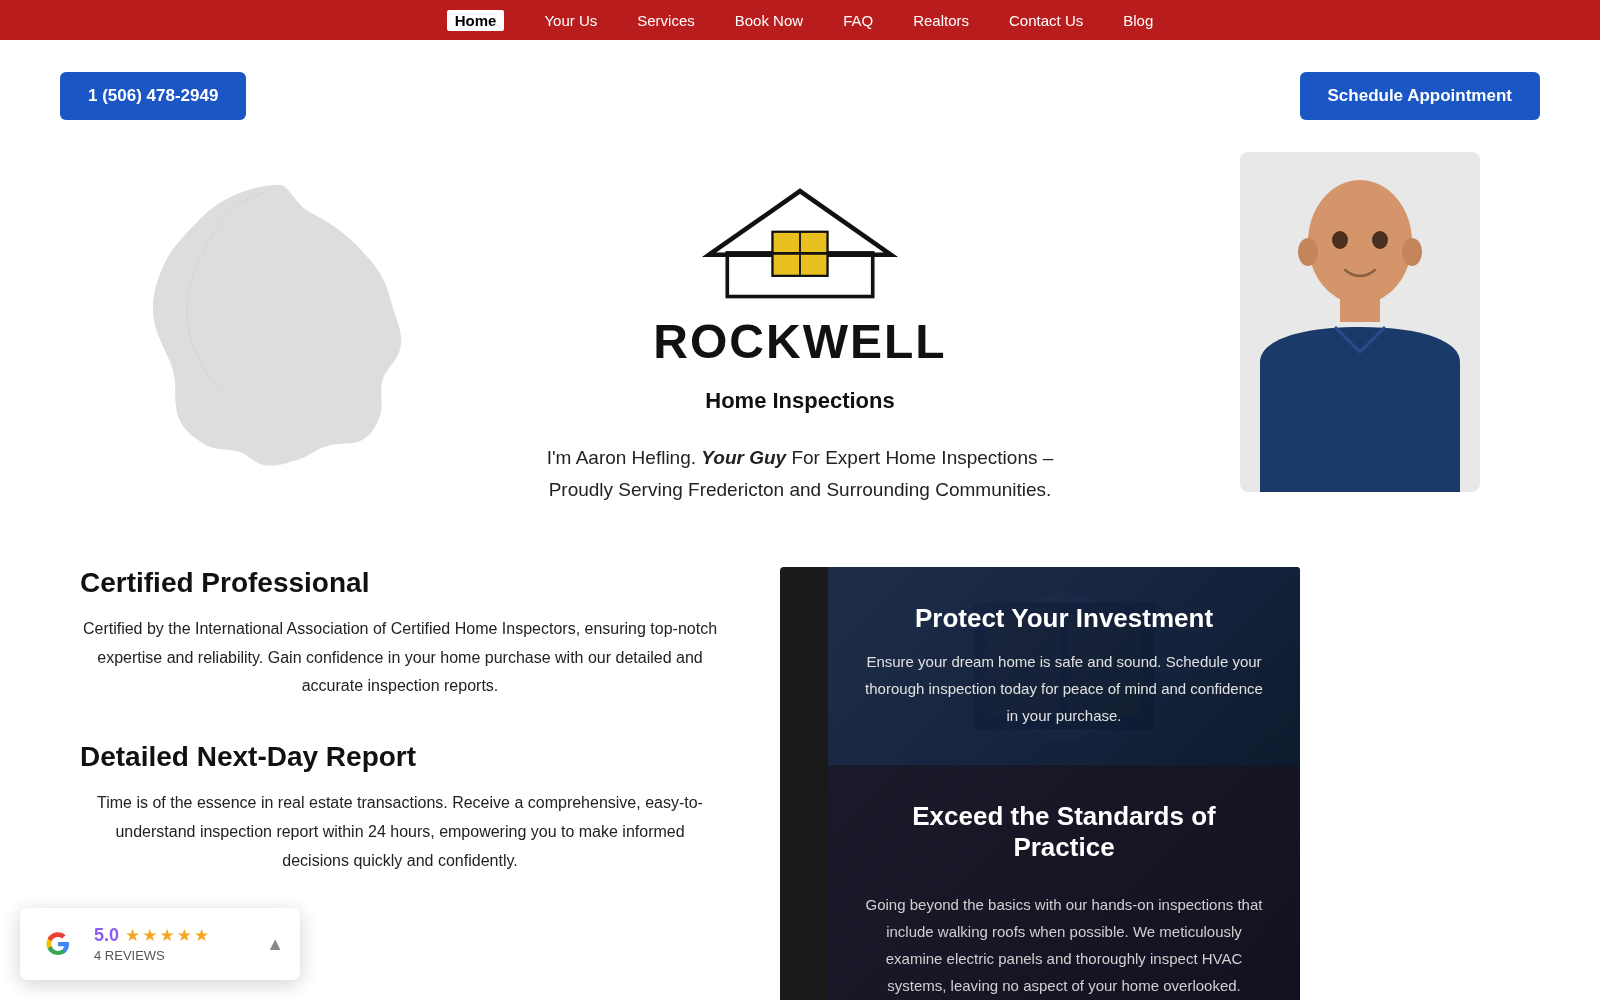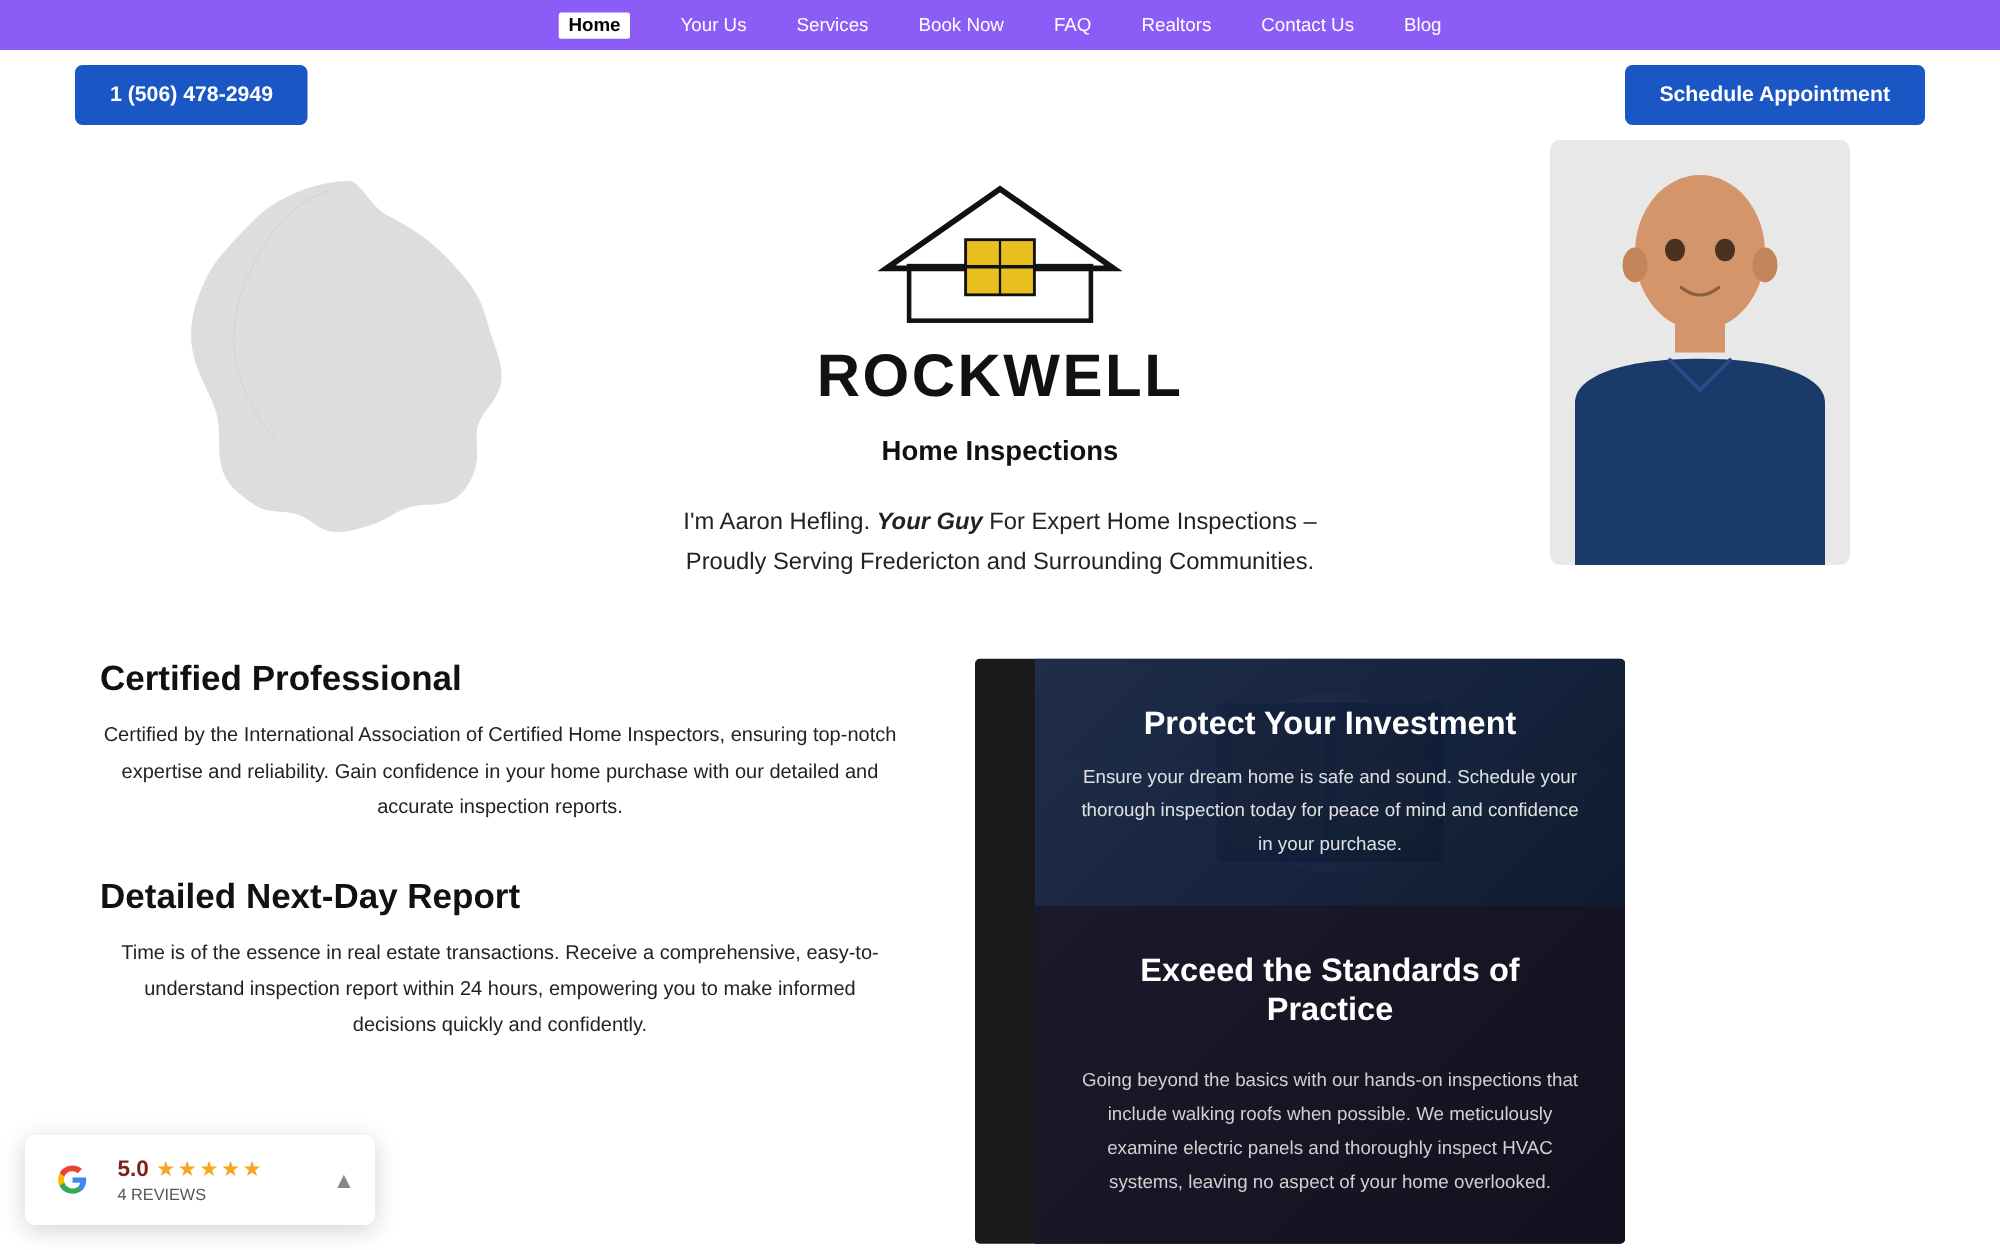--- a/index.html
+++ b/index.html
@@ -1,20 +1,20 @@
 <!DOCTYPE html>
 <html><head>
   <meta charset="utf-8">
   <style>
     * { margin: 0; padding: 0; box-sizing: border-box; }
     body { font-family: Arial, sans-serif; background: #fff; width: 1600px; overflow-x: hidden; }
 
     
     nav {
-      background: #8b5cf6;
+      background: #b91c1c;
       display: flex;
       justify-content: center;
       align-items: center;
       height: 40px;
       gap: 40px;
     }
     nav a {
       color: #fff;
       text-decoration: none;
       font-size: 15px;
@@ -26,21 +26,21 @@
       padding: 2px 8px;
       border-radius: 2px;
       font-weight: 700;
     }
 
     
     .header-bar {
       display: flex;
       justify-content: space-between;
       align-items: center;
-      padding: 12px 60px;
+      padding: 32px 60px;
       background: #fff;
       gap: 20px;
     }
     .phone-btn {
       background: #1a56c4;
       color: #fff;
       border: none;
       border-radius: 6px;
       padding: 14px 28px;
       font-size: 17px;
@@ -253,21 +253,21 @@
       flex: 1;
     }
     .review-rating {
       display: flex;
       align-items: center;
       gap: 6px;
     }
     .review-score {
       font-size: 18px;
       font-weight: 700;
-      color: #7f1d1d;
+      color: #8b5cf6;
     }
     .stars {
       color: #f5a623;
       font-size: 17px;
       letter-spacing: 2px;
     }
     .review-count {
       font-size: 13px;
       color: #555;
       margin-top: 2px;

